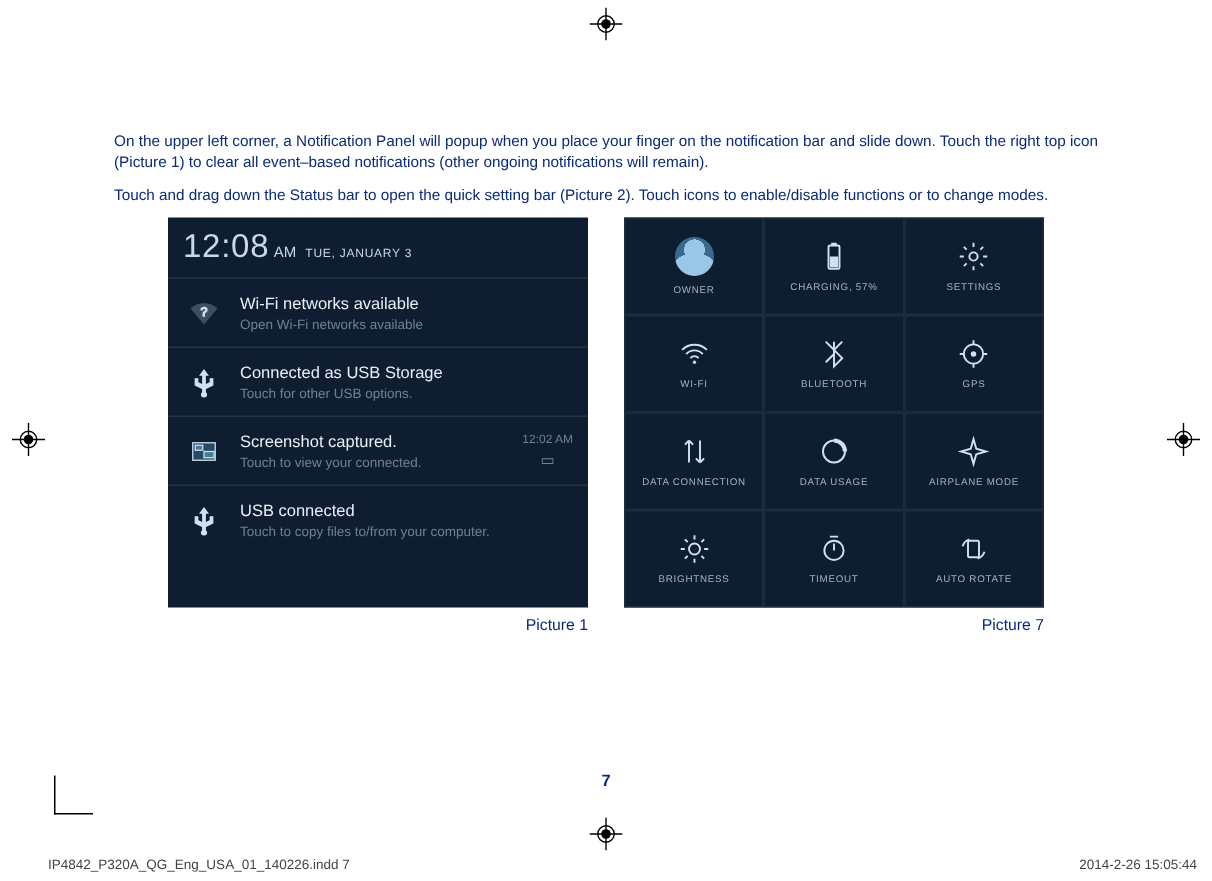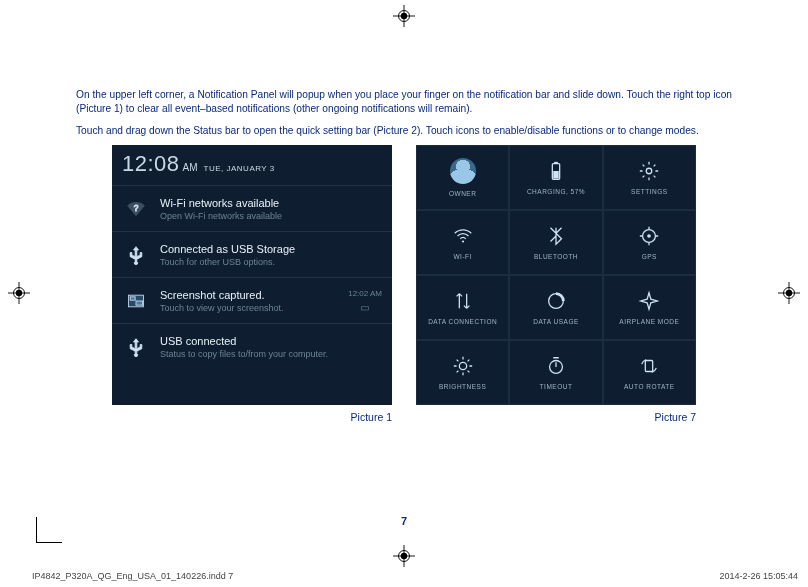--- a/index.html
+++ b/index.html
@@ -206,37 +206,37 @@
         <div class="p1-row">
           <span class="p1-icon">
             <svg viewBox="0 0 24 24">
                 <rect x="3" y="5" width="18" height="14" fill="#284a66"></rect>
                 <rect x="5" y="7" width="6" height="4" fill="#4a7a9a"></rect>
                 <rect x="12" y="12" width="8" height="5" fill="#4a7a9a"></rect>
               </svg>
           </span>
           <div class="p1-text">
             <div class="p1-title">Screenshot captured.</div>
-            <div class="p1-sub">Touch to view your screenshot.</div>
+            <div class="p1-sub">Touch to view your connected.</div>
           </div>
           <div class="p1-right">
             <span>12:02 AM</span>
             <span class="small-icon">▭</span>
           </div>
         </div>
 
         <div class="p1-row">
           <span class="p1-icon">
             <svg viewBox="0 0 24 24">
                 <path d="M12 2 L15 6 H13 V14 L17 12 V9 H19 V14 L13 17 V20 A2 2 0 1 1 11 20 V17 L5 14 V9 H7 V12 L11 14 V6 H9 Z" fill="#cfe2f3"></path>
               </svg>
           </span>
           <div class="p1-text">
             <div class="p1-title">USB connected</div>
-            <div class="p1-sub">Status to copy files to/from your computer.</div>
+            <div class="p1-sub">Touch to copy files to/from your computer.</div>
           </div>
         </div>
       </div>
       <div class="caption">Picture 1</div>
     </div>
 
     <div class="fig">
       <div class="qs">
         <div class="qs-tile">
           <div class="owner-avatar"></div>

